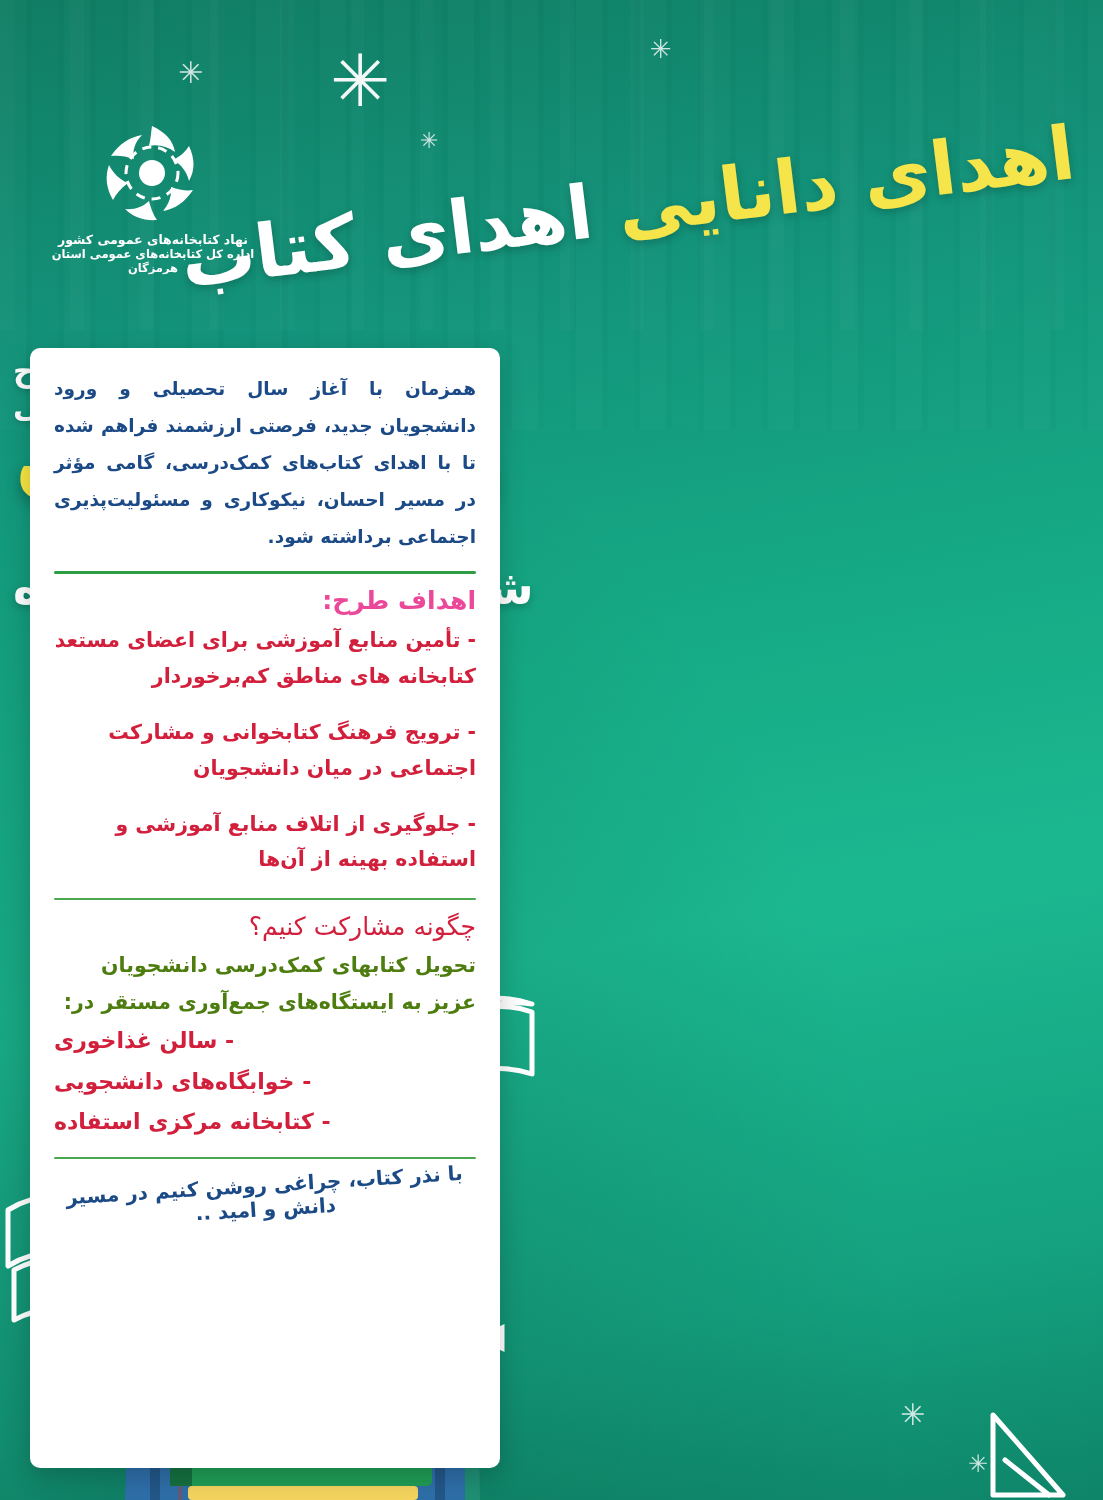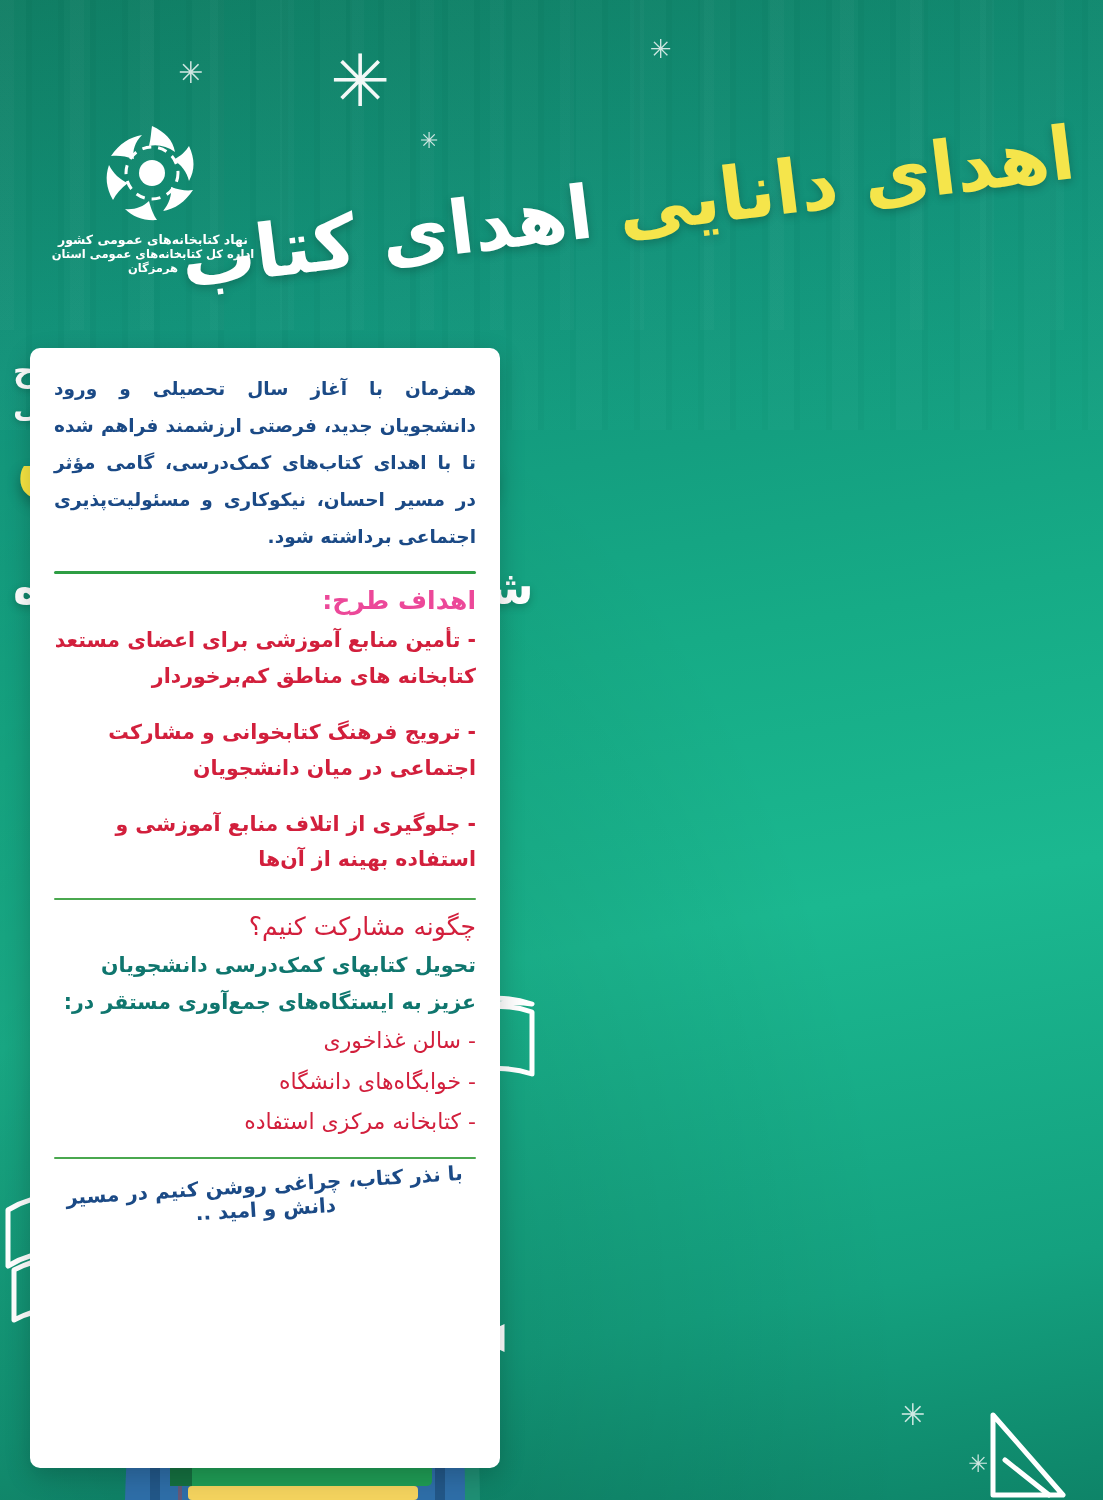--- a/index.html
+++ b/index.html
@@ -103,22 +103,22 @@
     text-align:justify;
   }
   .rule{height:3px;background:#2e9e44;margin:16px 0 12px 0;border-radius:2px;}
   .rule.thin{height:2px;background:#4aa84f;}
   .sec-title{color:#ec4899;font-weight:bold;font-size:25px;margin:2px 0 8px 0;}
   .goal{
     color:#d21f3c;font-weight:bold;font-size:20.5px;line-height:1.75;
     margin-bottom:20px;
   }
   .how-title{color:#d21f3c;font-weight:normal;font-size:25px;margin-bottom:6px;}
-  .how-text{color:#0f766e;font-weight:bold;font-size:20.5px;line-height:1.8;}
-  .loc{color:#d21f3c;font-weight:normal;font-size:22px;line-height:1.85;text-align:right;}
+  .how-text{color:#4d7c0f;font-weight:bold;font-size:20.5px;line-height:1.8;}
+  .loc{color:#d21f3c;font-weight:bold;font-size:22px;line-height:1.85;text-align:left;}
   .closing{
     color:#1b4a86;font-weight:bold;font-size:20px;margin-top:14px;
     transform:rotate(-3.5deg);text-align:center;
   }
 
   
   .br-doodle{position:absolute;right:-10px;bottom:0;width:160px;height:180px;pointer-events:none;}
 </style>
 </head>
 <body>
@@ -284,21 +284,21 @@
     <div class="goal">- تأمین منابع آموزشی برای اعضای مستعد کتابخانه های مناطق کم‌برخوردار</div>
     <div class="goal">- ترویج فرهنگ کتابخوانی و مشارکت اجتماعی در میان دانشجویان</div>
     <div class="goal">- جلوگیری از اتلاف منابع آموزشی و استفاده بهینه از آن‌ها</div>
 
     <div class="rule thin"></div>
 
     <div class="how-title">چگونه مشارکت کنیم؟</div>
     <div class="how-text">تحویل کتابهای کمک‌درسی دانشجویان عزیز به ایستگاه‌های جمع‌آوری مستقر در:</div>
 
     <div class="loc">- سالن غذاخوری</div>
-    <div class="loc">- خوابگاه‌های دانشگاه</div>
+    <div class="loc">- خوابگاه‌های دانشجویی</div>
     <div class="loc">- کتابخانه مرکزی استفاده</div>
 
     <div class="rule thin" style="margin-top:14px"></div>
 
     <div class="closing">با نذر کتاب، چراغی روشن کنیم در مسیر دانش و امید ..</div>
   </div>
 
   <div class="br-doodle">
     <svg viewBox="0 0 160 180" width="160" height="180" aria-hidden="true">
       <g stroke="#ffffff" stroke-width="5" fill="none" stroke-linecap="round" stroke-linejoin="round">

